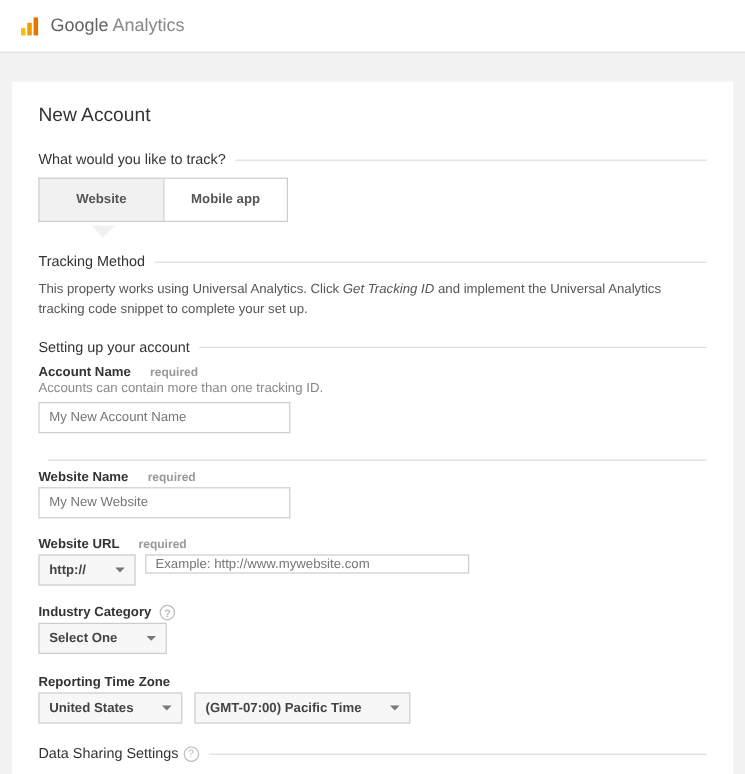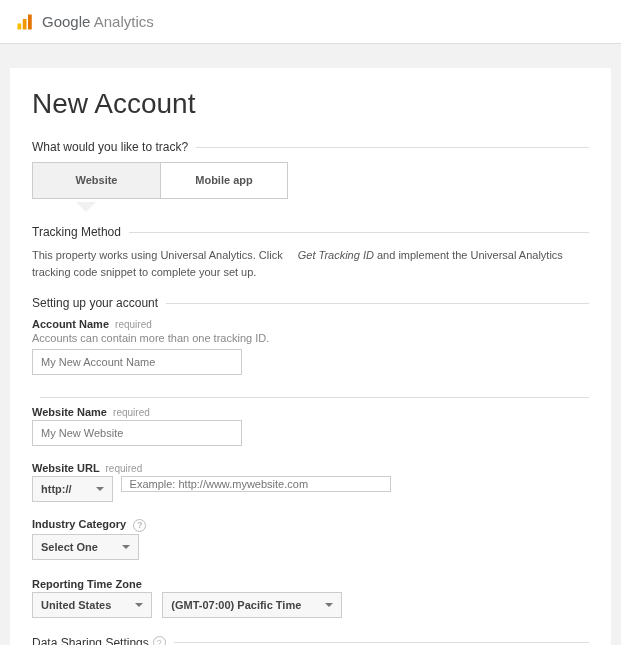--- a/index.html
+++ b/index.html
@@ -30,21 +30,21 @@
     }
     .header-title .strong { color: #5f6368; font-weight: 400; }
     .header-title .light { color: #888; font-weight: 300; }
     
     .card {
       background: #fff;
       margin: 24px 10px 0 10px;
       padding: 20px 22px;
     }
     h1 {
-      font-size: 28px;
+      font-size: 16px;
       font-weight: 400;
       color: #333;
       margin-bottom: 20px;
     }
     .section-label {
       font-size: 12px;
       color: #333;
       display: flex;
       align-items: center;
       margin-bottom: 8px;
@@ -54,21 +54,21 @@
       flex: 1;
       height: 1px;
       background: #ddd;
       margin-left: 8px;
     }
     .toggle-group {
       display: flex;
       margin-bottom: 4px;
     }
     .toggle-btn {
-      width: 128px;
+      width: 104px;
       height: 37px;
       border: 1px solid #ccc;
       background: #fff;
       font-size: 11px;
       text-align: center;
       line-height: 35px;
       font-weight: bold;
       color: #555;
       cursor: pointer;
     }
@@ -99,32 +99,32 @@
       border-right: 11px solid transparent;
       border-top: 11px solid #ccc;
       z-index: -1;
     }
     .desc {
       font-size: 11px;
       color: #555;
       line-height: 1.5;
       margin-bottom: 16px;
     }
-    .desc em { font-style: italic; margin-left: 12px; }
+    .desc em { font-style: italic; }
     .field-label {
       font-size: 11px;
       font-weight: bold;
       color: #333;
       margin-bottom: 2px;
     }
     .field-label .req {
       color: #999;
-      font-weight: normal;
+      font-weight: bold;
       font-size: 10px;
-      margin-left: 3px;
+      margin-left: 13px;
     }
     .hint {
       font-size: 11px;
       color: #888;
       margin-bottom: 5px;
     }
     .text-input {
       width: 210px;
       height: 26px;
       border: 1px solid #ccc;

